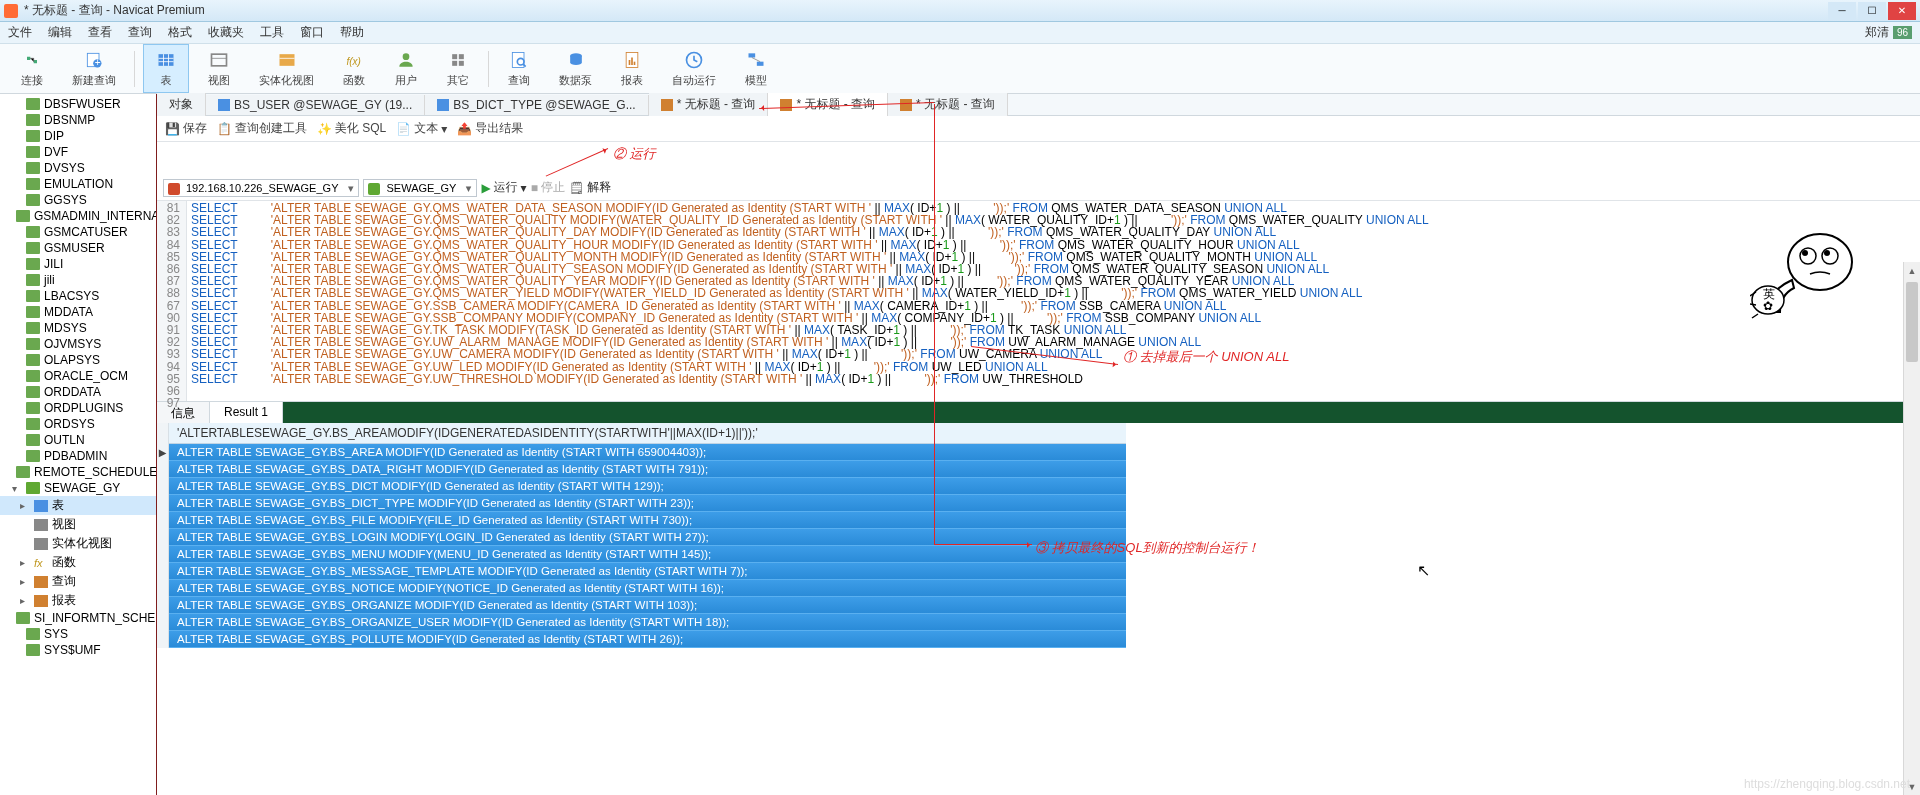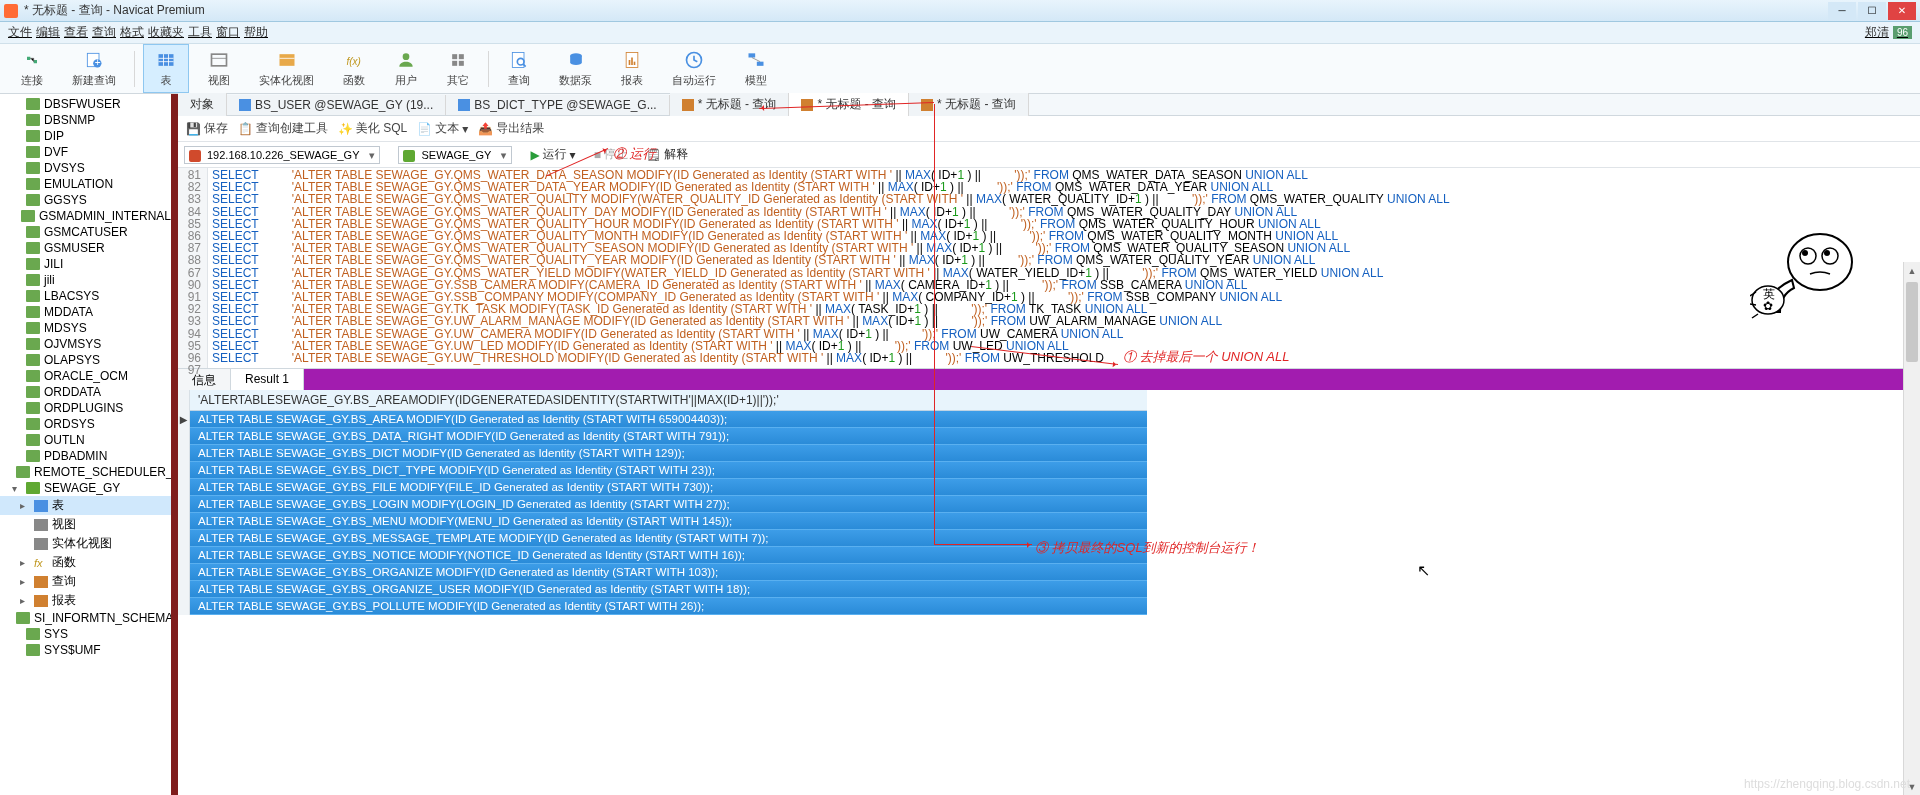--- a/index.html
+++ b/index.html
@@ -4,65 +4,65 @@
 <style>
 * { margin:0; padding:0; box-sizing:border-box; font-family:"Microsoft YaHei",Arial,sans-serif; font-size:12px; }
 body { background:#fff; overflow:hidden; width:1920px; height:795px; position:relative; }
 .title-bar { height:22px; background:linear-gradient(#e8f4fc,#d4e8f7); display:flex; align-items:center; padding:0 4px; border-bottom:1px solid #a0c8e0; }
 .title-bar .app-icon { width:14px; height:14px; background:#ff6b35; border-radius:2px; margin-right:6px; }
 .title-bar .title-text { flex:1; color:#333; }
 .window-controls { display:flex; gap:2px; }
 .window-controls div { width:28px; height:18px; display:flex; align-items:center; justify-content:center; font-size:10px; }
 .win-min,.win-max { background:#d4e8f7; }
 .win-close { background:#e04343; color:#fff; }
-.menu-bar { height:22px; background:#eaf4fb; display:flex; align-items:center; padding:0 8px; gap:4px; border-bottom:1px solid #d0e0ea;text-decoration:underline; }
+.menu-bar { height:22px; background:#eaf4fb; display:flex; align-items:center; padding:0 8px; gap:16px; border-bottom:1px solid #d0e0ea; }
 .menu-bar span { color:#333; cursor:default; }
 .user-badge { margin-left:auto; display:flex; align-items:center; gap:4px; }
 .user-badge .num { background:#5a9e6f; color:#fff; padding:1px 4px; font-size:10px; }
 .toolbar { height:50px; background:#f8fbfd; display:flex; align-items:center; padding:0 10px; gap:8px; border-bottom:1px solid #d0d8de; }
 .tb-item { display:flex; flex-direction:column; align-items:center; gap:2px; padding:4px 10px; cursor:default; }
 .tb-item.active { background:#d6eeff; border:1px solid #8ec7f0; }
 .tb-item .icon { width:24px; height:22px; display:flex; align-items:center; justify-content:center; }
 .tb-item .lbl { font-size:11px; color:#444; }
 .icon svg { width:22px; height:20px; }
 .main { display:flex; height:calc(100% - 94px); position:relative; }
-.left-tree { width:178px; background:#fff; border-right:7px solid #7f1d1d; overflow-y:auto; padding:2px 0; }
+.left-tree { width:157px; background:#fff; border-right:1px solid #7f1d1d; overflow-y:auto; padding:2px 0; }
 .tree-item { display:flex; align-items:center; padding:1px 0 1px 30px; gap:4px; cursor:default; white-space:nowrap; overflow:hidden; }
 .tree-item.l2 { padding-left:38px; }
 .tree-item.sel { background:#d0e8fc; }
 .tree-item .ti-icon { width:14px; height:12px; flex-shrink:0; }
 .ti-user { background:#6aa84f; border-radius:1px; }
 .ti-db { background:#5fa832; border-radius:1px; }
 .ti-table { background:#4a90e2; }
 .ti-view { background:#888; }
 .ti-func { color:#c09820; font-style:italic; font-size:11px; width:14px; text-align:left; }
 .ti-report { background:#d08030; }
 .tree-item .exp { width:10px; color:#666; margin-left:-18px; font-size:10px; }
 .right { flex:1; display:flex; flex-direction:column; position:relative; }
 .obj-tabs { height:22px; background:#f4f8fb; display:flex; align-items:center; border-bottom:1px solid #d0d8de; }
 .obj-tab { padding:3px 12px; display:flex; align-items:center; gap:4px; border-right:1px solid #d8d8d8; background:#f0f4f7; cursor:default; font-size:11px; color:#333; }
 .obj-tab.active { background:#fff; }
 .obj-tab .ot-icon { width:12px; height:12px; }
 .sub-toolbar { height:26px; display:flex; align-items:center; padding:0 8px; gap:10px; border-bottom:1px solid #e0e4e8; }
 .sub-toolbar .st-item { display:flex; align-items:center; gap:3px; color:#444; cursor:default; }
-.conn-bar { height:26px; display:flex; align-items:center; padding:0 6px; gap:18px; border-bottom:1px solid #e0e4e8; }
+.conn-bar { height:26px; display:flex; align-items:center; padding:0 6px; gap:4px; border-bottom:1px solid #e0e4e8;margin-top:33px; }
 .conn-select { background:#fff; border:1px solid #c0c8d0; padding:2px 20px 2px 22px; position:relative; font-size:11px; cursor:default; }
 .conn-select::before { content:""; position:absolute; left:4px; top:3px; width:12px; height:12px; background:#d04a2c; border-radius:2px; }
 .conn-select.db::before { background:#5fa832; }
 .conn-select::after { content:"▾"; position:absolute; right:5px; top:2px; color:#666; }
 .run-btn { display:flex; align-items:center; gap:3px; color:#333; cursor:default; }
 .run-btn .tri { color:#2a9d3a; font-size:12px; }
 .editor { flex:0 0 auto; display:flex; background:#fff; font-family:Consolas,monospace; font-size:12px; line-height:12.2px; position:relative; height:200px; }
 .gutter { width:30px; text-align:right; padding:1px 6px 0 0; color:#888; background:#f4f6f8; border-right:1px solid #e0e4e8; }
 .code { flex:1; padding:1px 4px 0; white-space:nowrap; overflow:hidden; }
 .code .kw { color:#1560c0; }
 .code .str { color:#c06020;margin-left:30px; }
 .code .num { color:#1a9a1a; }
 .code .fn { color:#1560c0; }
-.res-tabs { height:22px; background:#a21caf; display:flex; border-top:1px solid #d0d8de; }
+.res-tabs { height:22px; background:#14532d; display:flex; border-top:1px solid #d0d8de; }
 .res-tab { padding:3px 14px; border-right:1px solid #d0d8de; background:#f4f6f8; cursor:default; }
 .res-tab.active { background:#fff; }
 .grid { flex:1; overflow:hidden; display:flex; flex-direction:column; }
 .grid-head { background:#e8f4fc; padding:3px 8px; border-bottom:1px solid #c0d4e4; color:#333; width:957px; }
 .grid-row { background:linear-gradient(#3d9de8,#2a8bd8); color:#fff; padding:2px 8px; border-bottom:1px solid #5ab0f0; width:957px; font-size:11.5px; }
 .grid-body { display:flex; }
 .grid-marker { width:12px; flex-shrink:0; background:#f0f4f7; border-right:1px solid #d8e0e6; }
 .grid-marker .arrow { height:18px; display:flex; align-items:center; justify-content:center; color:#444; font-size:10px;}
 .grid-rows { flex:1; }
 .annot { position:absolute; color:#e02525; font-size:13px; font-style:italic; pointer-events:none; white-space:nowrap; }
@@ -469,21 +469,20 @@
           <div>91</div>
           <div>92</div>
           <div>93</div>
           <div>94</div>
           <div>95</div>
           <div>96</div>
           <div>97</div>
         </div>
       <div class="code" id="code">
           <div><span class="kw">SELECT</span> <span class="str">'ALTER TABLE SEWAGE_GY.QMS_WATER_DATA_SEASON MODIFY(ID Generated as Identity (START WITH '</span> || <span class="fn">MAX</span>( ID+<span class="num">1</span> ) || <span class="str">'));'</span> <span class="kw">FROM</span> QMS_WATER_DATA_SEASON <span class="kw">UNION ALL</span></div>
-          <div><span class="kw">SELECT</span> <span class="str">'ALTER TABLE SEWAGE_GY.QMS_WATER_DATA_YEAR MODIFY(ID Generated as Identity (START WITH '</span> || <span class="fn">MAX</span>( ID+<span class="num">1</span> ) || <span class="str">'));'</span> <span class="kw">FROM</span> QMS_WATER_DATA_YEAR <span class="kw">UNION ALL</span></div>
           <div><span class="kw">SELECT</span> <span class="str">'ALTER TABLE SEWAGE_GY.QMS_WATER_QUALITY MODIFY(WATER_QUALITY_ID Generated as Identity (START WITH '</span> || <span class="fn">MAX</span>( WATER_QUALITY_ID+<span class="num">1</span> ) || <span class="str">'));'</span> <span class="kw">FROM</span> QMS_WATER_QUALITY <span class="kw">UNION ALL</span></div>
           <div><span class="kw">SELECT</span> <span class="str">'ALTER TABLE SEWAGE_GY.QMS_WATER_QUALITY_DAY MODIFY(ID Generated as Identity (START WITH '</span> || <span class="fn">MAX</span>( ID+<span class="num">1</span> ) || <span class="str">'));'</span> <span class="kw">FROM</span> QMS_WATER_QUALITY_DAY <span class="kw">UNION ALL</span></div>
           <div><span class="kw">SELECT</span> <span class="str">'ALTER TABLE SEWAGE_GY.QMS_WATER_QUALITY_HOUR MODIFY(ID Generated as Identity (START WITH '</span> || <span class="fn">MAX</span>( ID+<span class="num">1</span> ) || <span class="str">'));'</span> <span class="kw">FROM</span> QMS_WATER_QUALITY_HOUR <span class="kw">UNION ALL</span></div>
           <div><span class="kw">SELECT</span> <span class="str">'ALTER TABLE SEWAGE_GY.QMS_WATER_QUALITY_MONTH MODIFY(ID Generated as Identity (START WITH '</span> || <span class="fn">MAX</span>( ID+<span class="num">1</span> ) || <span class="str">'));'</span> <span class="kw">FROM</span> QMS_WATER_QUALITY_MONTH <span class="kw">UNION ALL</span></div>
           <div><span class="kw">SELECT</span> <span class="str">'ALTER TABLE SEWAGE_GY.QMS_WATER_QUALITY_SEASON MODIFY(ID Generated as Identity (START WITH '</span> || <span class="fn">MAX</span>( ID+<span class="num">1</span> ) || <span class="str">'));'</span> <span class="kw">FROM</span> QMS_WATER_QUALITY_SEASON <span class="kw">UNION ALL</span></div>
           <div><span class="kw">SELECT</span> <span class="str">'ALTER TABLE SEWAGE_GY.QMS_WATER_QUALITY_YEAR MODIFY(ID Generated as Identity (START WITH '</span> || <span class="fn">MAX</span>( ID+<span class="num">1</span> ) || <span class="str">'));'</span> <span class="kw">FROM</span> QMS_WATER_QUALITY_YEAR <span class="kw">UNION ALL</span></div>
           <div><span class="kw">SELECT</span> <span class="str">'ALTER TABLE SEWAGE_GY.QMS_WATER_YIELD MODIFY(WATER_YIELD_ID Generated as Identity (START WITH '</span> || <span class="fn">MAX</span>( WATER_YIELD_ID+<span class="num">1</span> ) || <span class="str">'));'</span> <span class="kw">FROM</span> QMS_WATER_YIELD <span class="kw">UNION ALL</span></div>
           <div><span class="kw">SELECT</span> <span class="str">'ALTER TABLE SEWAGE_GY.SSB_CAMERA MODIFY(CAMERA_ID Generated as Identity (START WITH '</span> || <span class="fn">MAX</span>( CAMERA_ID+<span class="num">1</span> ) || <span class="str">'));'</span> <span class="kw">FROM</span> SSB_CAMERA <span class="kw">UNION ALL</span></div>
           <div><span class="kw">SELECT</span> <span class="str">'ALTER TABLE SEWAGE_GY.SSB_COMPANY MODIFY(COMPANY_ID Generated as Identity (START WITH '</span> || <span class="fn">MAX</span>( COMPANY_ID+<span class="num">1</span> ) || <span class="str">'));'</span> <span class="kw">FROM</span> SSB_COMPANY <span class="kw">UNION ALL</span></div>
           <div><span class="kw">SELECT</span> <span class="str">'ALTER TABLE SEWAGE_GY.TK_TASK MODIFY(TASK_ID Generated as Identity (START WITH '</span> || <span class="fn">MAX</span>( TASK_ID+<span class="num">1</span> ) || <span class="str">'));'</span> <span class="kw">FROM</span> TK_TASK <span class="kw">UNION ALL</span></div>

